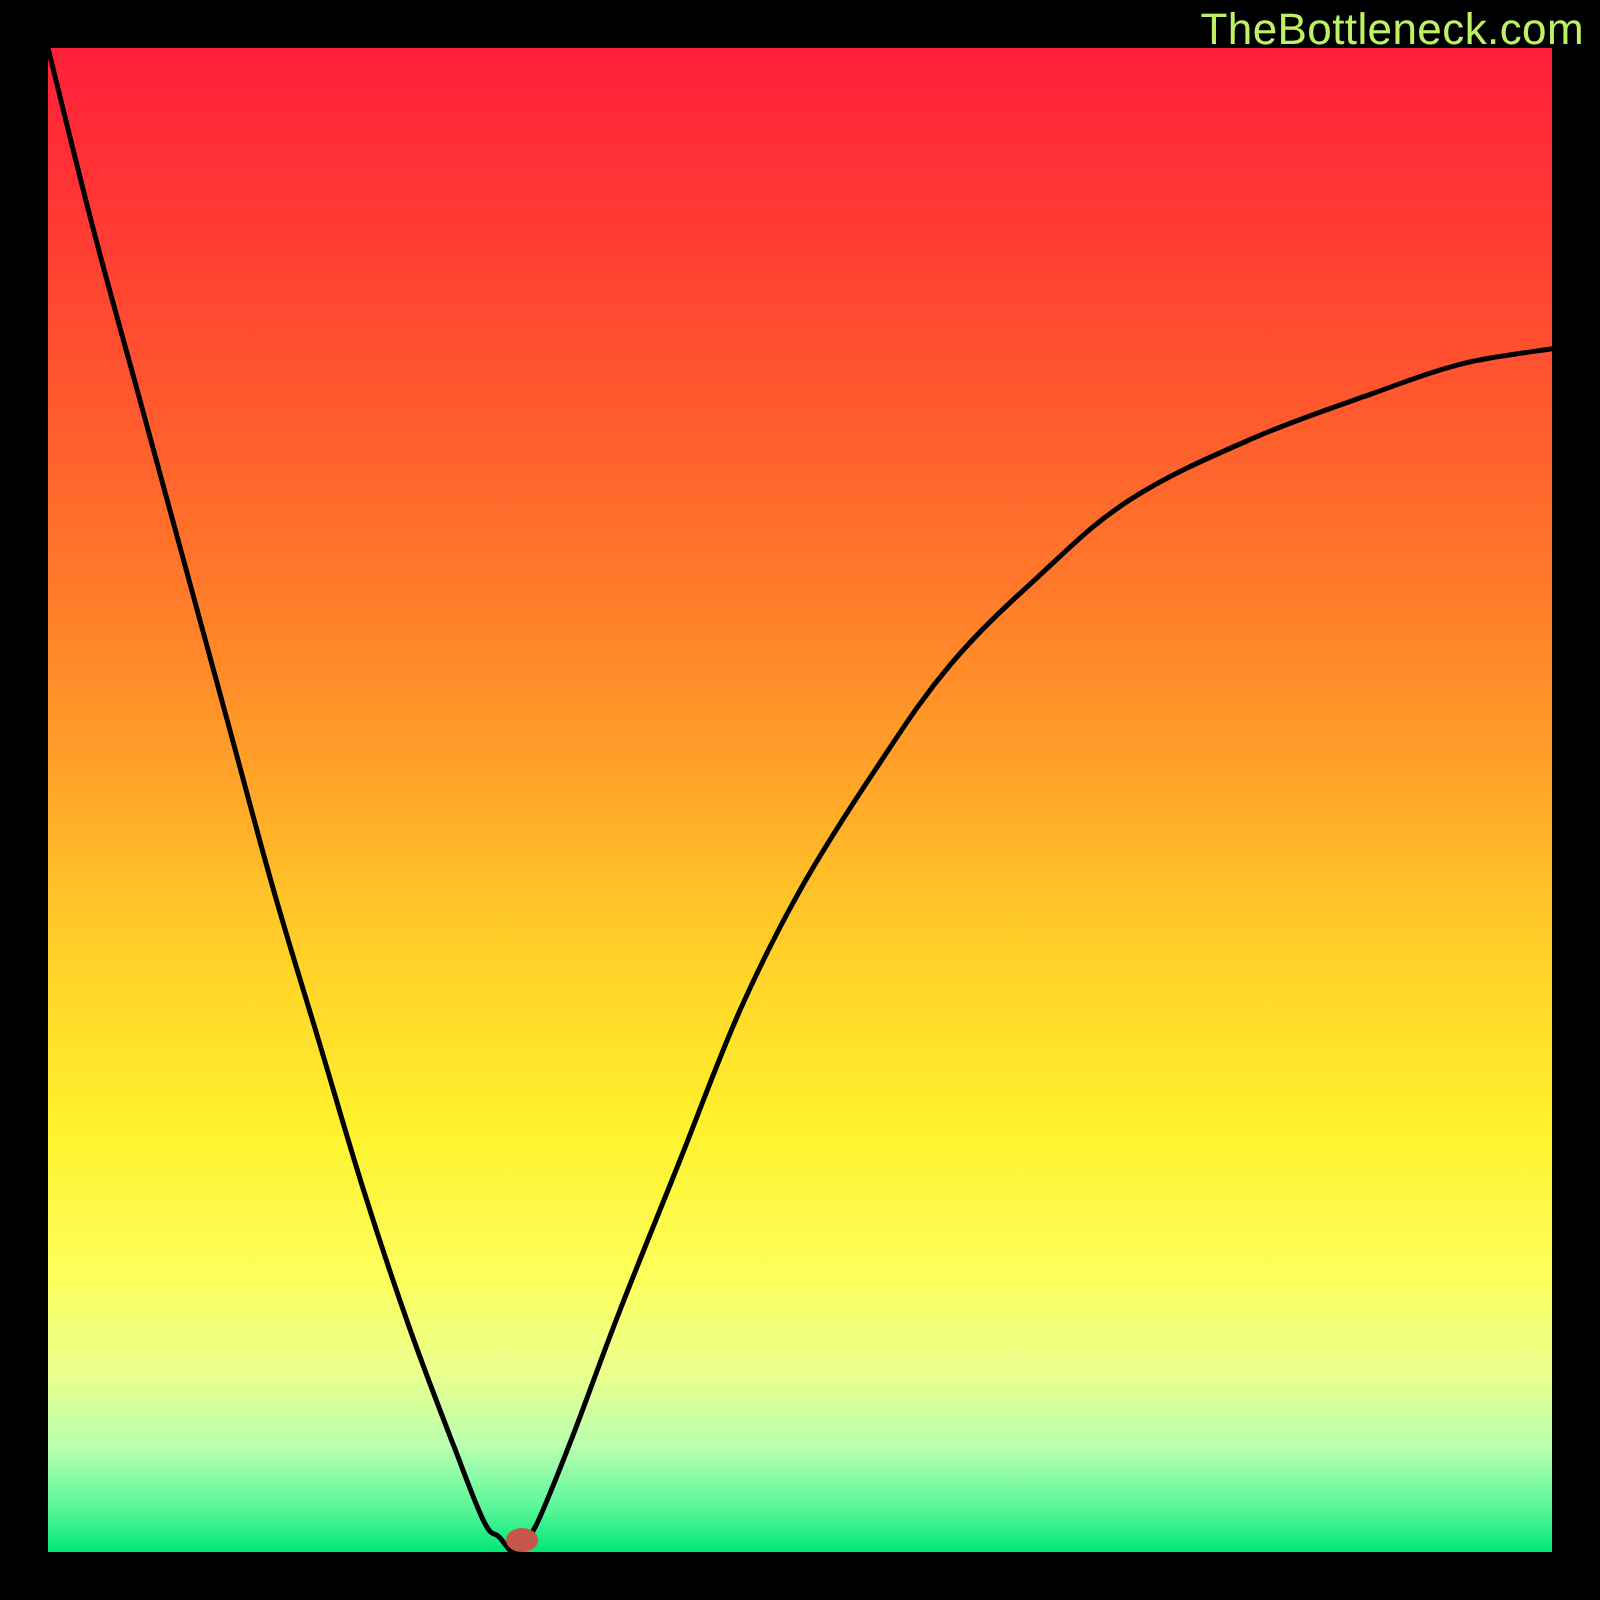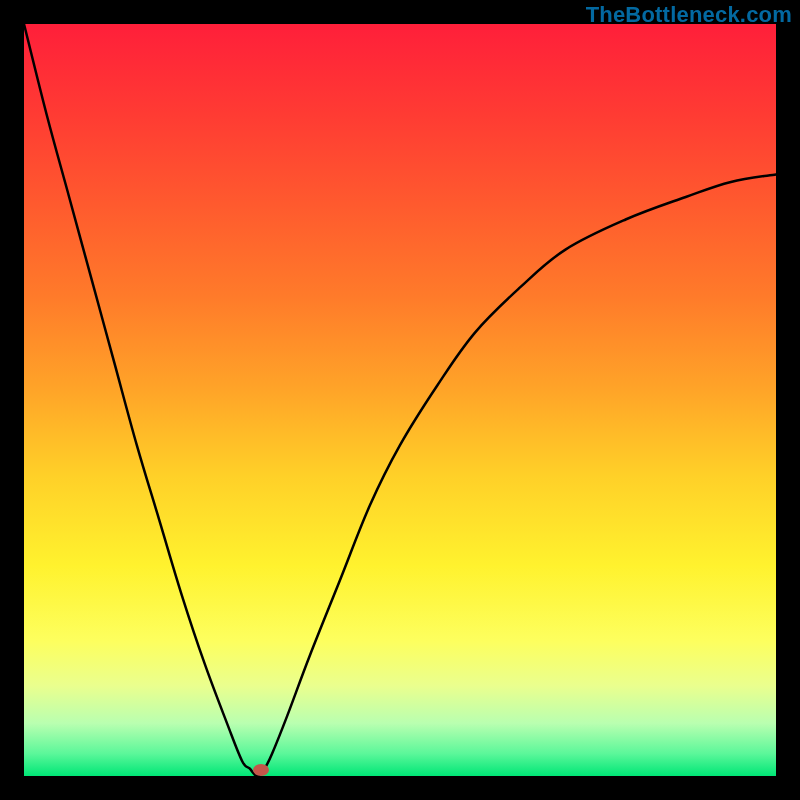--- a/index.html
+++ b/index.html
@@ -35,23 +35,23 @@
       #eaff8e 88%,
       #b9ffb0 93%,
       #5cf79a 97%,
       #00e676 100%
     );
   }
   .watermark {
     position: absolute;
     top: 2px;
     right: 8px;
-    color: #0369a1;
+    color: #bef264;
     font-size: 22px;
-    font-weight: 700;
+    font-weight: 400;
     letter-spacing: 0.2px;
     user-select: none;
   }
   svg.curve {
     position: absolute;
     left: 0;
     top: 0;
     width: 752px;
     height: 752px;
     overflow: visible;

